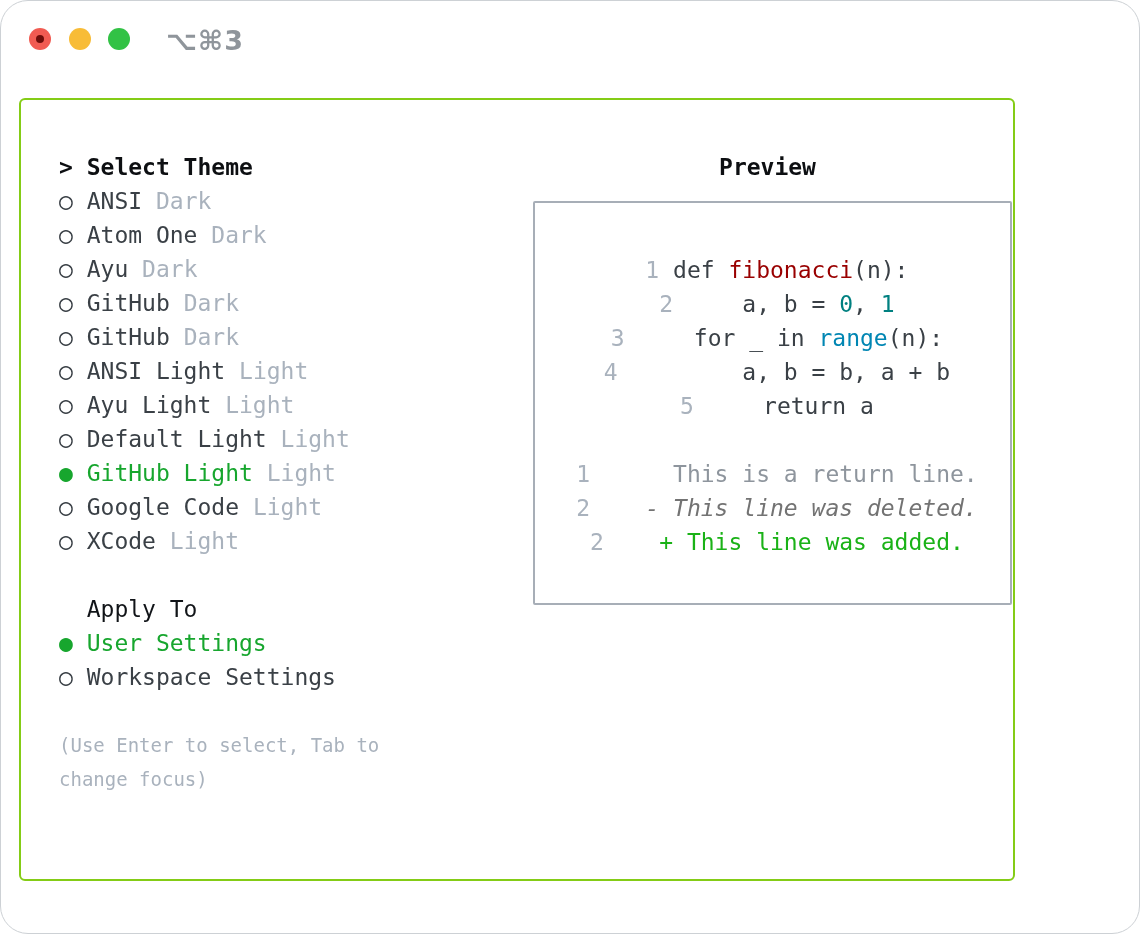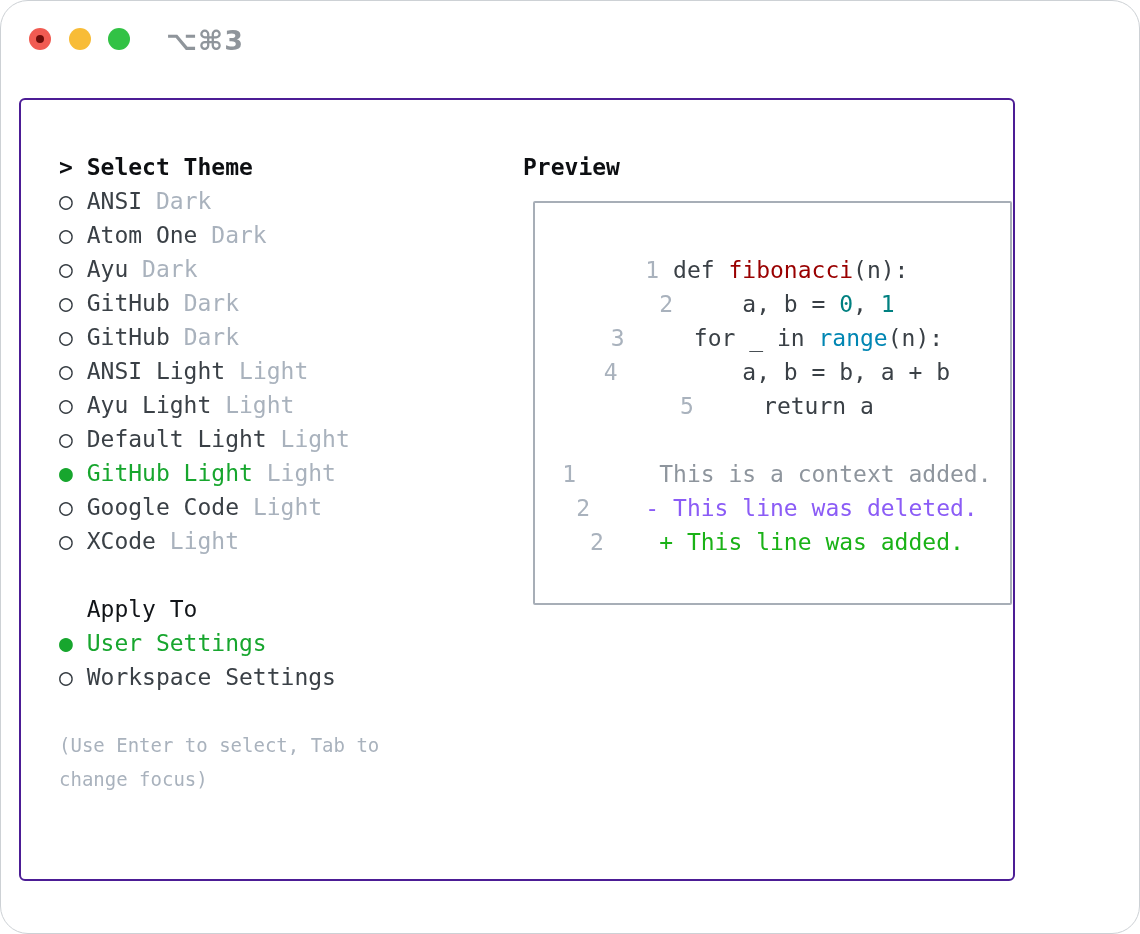--- a/index.html
+++ b/index.html
@@ -23,55 +23,55 @@
   .traffic.min  { left: 68px;  background: #f8bc37; }
   .traffic.zoom { left: 107px; background: #32c245; }
   .win-title {
     position: absolute; left: 165px; top: 24px; font-size: 27px; font-weight: 600;
     color: #8f959b; font-family: "DejaVu Sans", sans-serif; letter-spacing: 1px;
   }
 
   
   .panel {
     position: absolute; left: 18px; top: 97px; width: 996px; height: 783px;
-    border: 2px solid #4c1d95; border-radius: 6px; background: #ffffff;
+    border: 2px solid #84cc16; border-radius: 6px; background: #ffffff;
     display: flex; padding: 50px 24px 0 38px;
   }
   .col-left  { width: 462px; flex: none; }
   .col-right { flex: 1; }
 
   .row { height: 34px; line-height: 34px; font-size: 23px; white-space: pre; color: #3a4046; }
   .row .mark { display: inline-block; width: 2ch; white-space: pre; color: #3a4046; }
   .row.header { font-weight: bold; color: #0d0f12; }
   .row.header .mark { font-weight: bold; color: #0d0f12; }
   .row .tag { color: #a9b2bd; text-align: right; }
   .row.selected, .row.selected .mark { color: #17a62e; }
   .row.section-label { color: #111418; }
   .spacer-row { height: 34px; }
 
   .hint { font-size: 19px; line-height: 34px; color: #a9b2bd; white-space: pre; }
 
   
   .preview-title {
     height: 34px; line-height: 34px; font-size: 23px; font-weight: bold;
-    color: #0d0f12; margin-left: 2px;
+    color: #0d0f12; margin-left: 2px; text-align: center;
   }
   .preview-box {
     margin-left: 12px; margin-top: 17px; width: 479px; height: 404px;
     border: 2px solid #a7aeb7; border-radius: 2px; background: #ffffff;
     padding: 50px 10px 0 5px; overflow: hidden;
   }
   .cl { height: 34px; line-height: 34px; font-size: 23px; white-space: pre; text-align: center; }
   .cl .ln { display: inline-block; width: 3ch; white-space: pre; color: #a9b2bd; }
   .tok     { white-space: pre; color: #3a4046; }
   .tok-title   { color: #990000; }
   .tok-number  { color: #008080; }
   .tok-builtin { color: #0086b3; }
   .d-context { color: #8e959d; }
-  .d-del     { color: #8b5cf6; }
+  .d-del     { color: #737373; font-style: italic; }
   .d-add     { color: #1ab217; }
 </style>
 </head>
 <body>
 
 <div class="window">
 
   <div class="titlebar">
     <div class="traffic close"></div>
     <div class="traffic min"></div>
@@ -131,21 +131,21 @@
         <div class="cl"><span class="ln">2</span><span class="tok">    a, b = </span><span class="tok tok-number">0</span><span class="tok">, </span><span class="tok tok-number">1</span></div>
 
         <div class="cl"><span class="ln">3</span><span class="tok">    for _ in </span><span class="tok tok-builtin">range</span><span class="tok">(n):</span></div>
 
         <div class="cl"><span class="ln">4</span><span class="tok">        a, b = b, a + b</span></div>
 
         <div class="cl"><span class="ln">5</span><span class="tok">    return a</span></div>
 
         <div class="cl"></div>
 
-        <div class="cl"><span class="ln">1</span><span class="tok d-context">     This is a context added.</span></div>
+        <div class="cl"><span class="ln">1</span><span class="tok d-context">     This is a return line.</span></div>
 
         <div class="cl"><span class="ln">2</span><span class="tok d-del">   - This line was deleted.</span></div>
 
         <div class="cl"><span class="ln">2</span><span class="tok d-add">   + This line was added.</span></div>
       </div>
     </div>
 
   </div>
 </div>
 

